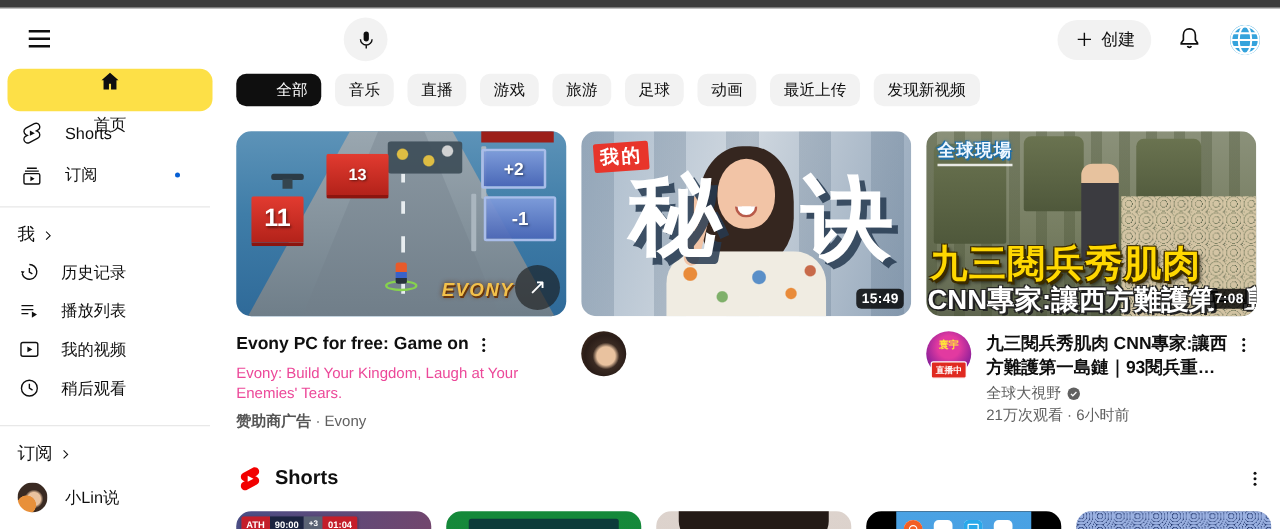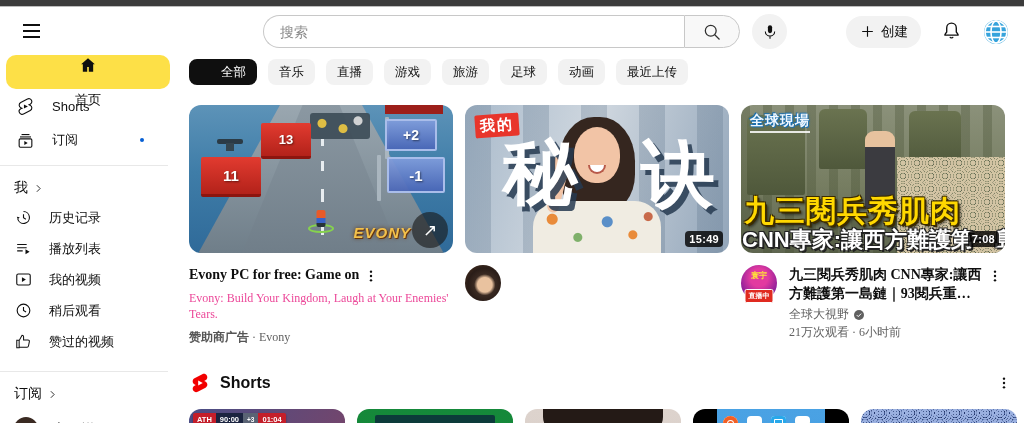--- a/index.html
+++ b/index.html
@@ -136,21 +136,21 @@
     text-shadow:0 0 3px #1c6fae, 1px 1px 0 #1c6fae, -1px -1px 0 #1c6fae;
     border-bottom:2px solid rgba(255,255,255,.85); padding-bottom:1px; letter-spacing:1px; }
   .t-mil .headline { position:absolute; left:3px; top:86px; font-size:30px; font-weight:900; color:#ffd800;
     letter-spacing:1px; white-space:nowrap;
     text-shadow:2px 2px 0 #3b2b00, -1px -1px 0 #3b2b00, 1px -1px 0 #3b2b00, -1px 1px 0 #3b2b00, 3px 3px 3px rgba(0,0,0,.6); }
   .t-mil .subline { position:absolute; left:1px; bottom:-2px; font-size:22px; font-weight:800; color:#ffffff;
     white-space:nowrap; letter-spacing:0;
     text-shadow:2px 2px 0 #222, -1px -1px 0 #222, 1px -1px 0 #222, -1px 1px 0 #222; }
 
   
-  .details { display:flex; margin-top:12px; gap:12px;font-family:Liberation Serif, serif; }
+  .details { display:flex; margin-top:12px; gap:12px; }
   .avatar36 { flex:0 0 36px; width:36px; height:36px; border-radius:50%; position:relative;
     background:radial-gradient(circle at 55% 55%, #e9c29f 0 26%, #3a2a22 38%, #2a1d18 60%, #51331f); }
   .avatar-live { flex:0 0 36px; width:36px; height:36px; border-radius:50%; position:relative;
     background:radial-gradient(circle at 50% 35%, #e23aa0 0 30%, #8a1f9a 70%, #5c1470); }
   .avatar-live .atext { position:absolute; top:5px; width:100%; text-align:center; font-size:8px; font-weight:bold; color:#ffe23a; }
   .live-chip { position:absolute; left:50%; bottom:-2px; transform:translateX(-50%); background:#e02a20; color:#fff;
     font-size:7px; padding:1px 3px; border-radius:2px; border:1px solid #fff; white-space:nowrap; font-weight:bold; }
   .dblock { flex:1; min-width:0; }
   .trow { display:flex; }
   .vtitle { font-size:14px; font-weight:bold; line-height:19px; color:#0f0f0f;
@@ -203,31 +203,20 @@
 <div class="topstrip"></div>
 
 <header class="header">
   <button class="hamburger">
     <span></span>
       <span></span>
       <span></span>
   </button>
 
   <div class="search-cluster">
-    <div class="search-pill">
-      <div class="search-box">
-        <input type="text" placeholder="搜索" style="">
-      </div>
-      <button class="search-btn">
-        <svg class="ic" width="20" height="20" viewBox="0 0 24 24">
-          <circle cx="10.5" cy="10.5" r="6.5" fill="none" stroke="#30302f" stroke-width="1.5"></circle>
-          <line x1="15.3" y1="15.3" x2="21" y2="21" stroke="#30302f" stroke-width="1.5"></line>
-        </svg>
-      </button>
-    </div>
     <button class="mic-btn">
       <svg class="ic" width="18" height="18" viewBox="0 0 24 24">
         <rect x="9.2" y="3" width="5.6" height="10.5" rx="2.8" fill="#0f0f0f"></rect>
         <path d="M5.8 11.2a6.2 6.2 0 0 0 12.4 0" fill="none" stroke="#0f0f0f" stroke-width="1.5"></path>
         <line x1="12" y1="17.6" x2="12" y2="21" stroke="#0f0f0f" stroke-width="1.5"></line>
       </svg>
     </button>
   </div>
 
   <div class="right-cluster">
@@ -328,28 +317,20 @@
   </div>
   <div class="side-small">
     <span class="sicon">
       <svg class="ic" width="19" height="19" viewBox="0 0 24 24">
         <circle cx="12" cy="12" r="8" fill="none" stroke="#0f0f0f" stroke-width="1.4"></circle>
         <path d="M12 7.5V12l3.2 2" fill="none" stroke="#0f0f0f" stroke-width="1.4"></path>
       </svg>
     </span>
     <span>稍后观看</span>
   </div>
-  <div class="side-small">
-    <span class="sicon">
-      <svg class="ic" width="19" height="19" viewBox="0 0 24 24">
-        <path d="M3.5 10.5h3V20h-3zM6.5 19.2V10.8L10.2 4c1 0 1.9.8 1.9 1.9v4.1h5.6c1.1 0 1.9 1 1.7 2.1l-1.1 5.6c-.2.9-.9 1.5-1.8 1.5H6.5z" fill="none" stroke="#0f0f0f" stroke-width="1.3"></path>
-      </svg>
-    </span>
-    <span>赞过的视频</span>
-  </div>
 
   <div class="side-divider" style="margin-top:14px;"></div>
 
   <div class="side-header" style="margin-top:6px;">
     <span>订阅</span>
     <svg class="ic" width="13" height="13" viewBox="0 0 24 24">
       <path d="M9 6l6 6-6 6" fill="none" stroke="#0f0f0f" stroke-width="1.6"></path>
     </svg>
   </div>
   <div class="chan-row">
@@ -362,38 +343,39 @@
 
   <div class="chips">
     <button class="chip active">全部</button>
     <button class="chip">音乐</button>
     <button class="chip">直播</button>
     <button class="chip">游戏</button>
     <button class="chip">旅游</button>
     <button class="chip">足球</button>
     <button class="chip">动画</button>
     <button class="chip">最近上传</button>
+    <button class="chip">发现新视频</button>
   </div>
 
   <div class="grid">
 
     <div class="card">
       <div class="thumb t-evony">
         <div class="bridge"></div>
         <div class="road"></div>
         <div class="dash" style="top:34px;height:7px;"></div>
         <div class="dash" style="top:56px;height:10px;"></div>
         <div class="dash" style="top:84px;height:13px;"></div>
         <div class="dash" style="top:114px;height:16px;"></div>
         <div class="clutter"></div>
         <div class="drone"></div>
         <div class="gate red" style="left:72px;top:18px;width:50px;height:36px;font-size:13px;">
           <span>13</span>
         </div>
-        <div class="gate red" style="left:12px;top:52px;width:60px;height:40px;font-size:15px;">
+        <div class="gate red" style="left:12px;top:52px;width:42px;height:40px;font-size:20px;">
           <span>11</span>
         </div>
         <div style="position:absolute;right:10px;top:0;width:58px;height:9px;background:#9c1f1a;"></div>
         <div class="pole" style="right:64px;top:12px;height:42px;"></div>
         <div class="gate blue" style="right:16px;top:14px;width:52px;height:32px;font-size:14px;">
           <span>+2</span>
         </div>
         <div class="pole" style="right:72px;top:50px;height:46px;"></div>
         <div class="gate blue" style="right:8px;top:52px;width:58px;height:36px;font-size:15px;">
           <span>-1</span>

